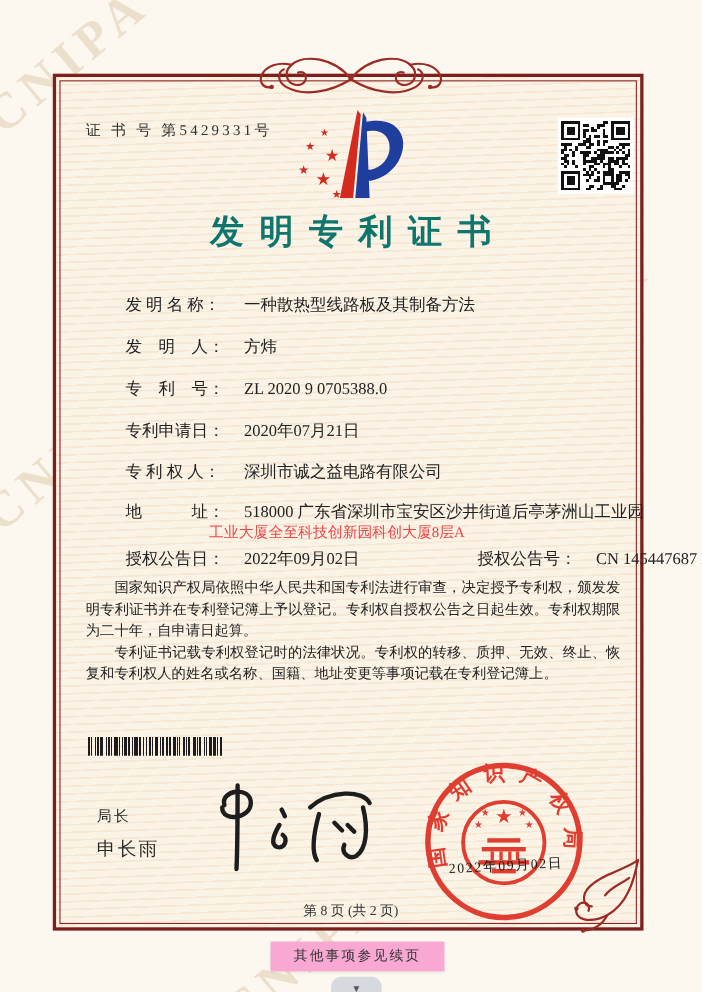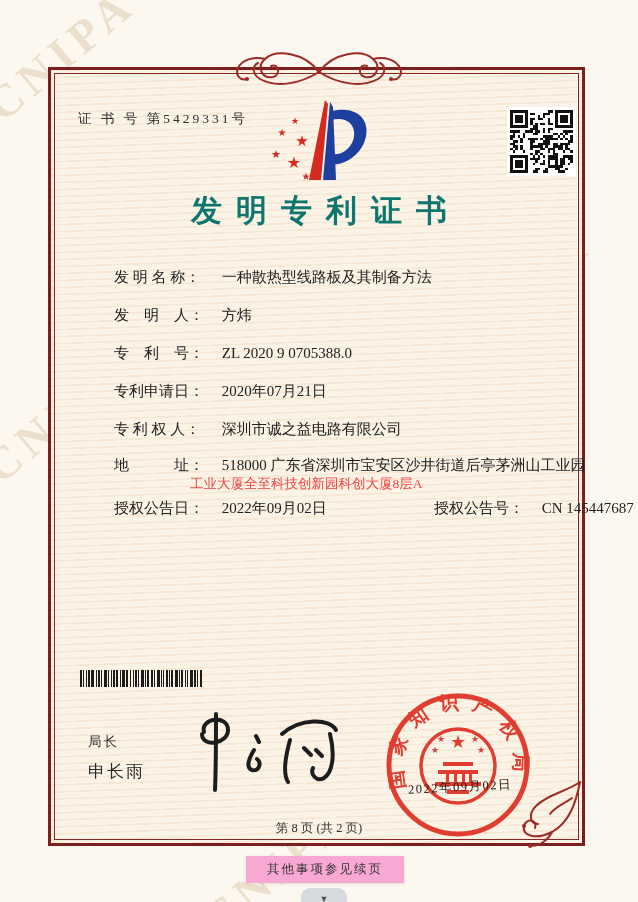--- a/index.html
+++ b/index.html
@@ -385,20 +385,24 @@
   <div class="addr2" style="top:475px">工业大厦全至科技创新园科创大厦8层A</div>
   <div class="frow" style="top:499px">
     <span class="flab">授权公告日：</span>
     <span class="fval">2022年09月02日</span>
     <span class="grant-right">
       <span class="flab">授权公告号：</span>
       <span class="fval">CN 145447687 B</span>
     </span>
   </div>
 
+  <div class="paras">
+    <p>国家知识产权局依照中华人民共和国专利法进行审查，决定授予专利权，颁发发明专利证书并在专利登记簿上予以登记。专利权自授权公告之日起生效。专利权期限为二十年，自申请日起算。</p>
+    <p>专利证书记载专利权登记时的法律状况。专利权的转移、质押、无效、终止、恢复和专利权人的姓名或名称、国籍、地址变更等事项记载在专利登记簿上。</p>
+  </div>
 
   <svg class="barcode" viewBox="0 0 186 17" preserveAspectRatio="none" shape-rendering="crispEdges">
     <g id="barcode-bars" fill="#1c1c1c">
         <rect x="0" y="0" width="2" height="17"></rect>
         <rect x="3" y="0" width="1" height="17"></rect>
         <rect x="6" y="0" width="1" height="17"></rect>
         <rect x="8" y="0" width="2" height="17"></rect>
         <rect x="11" y="0" width="3" height="17"></rect>
         <rect x="16" y="0" width="1" height="17"></rect>
         <rect x="18" y="0" width="2" height="17"></rect>

